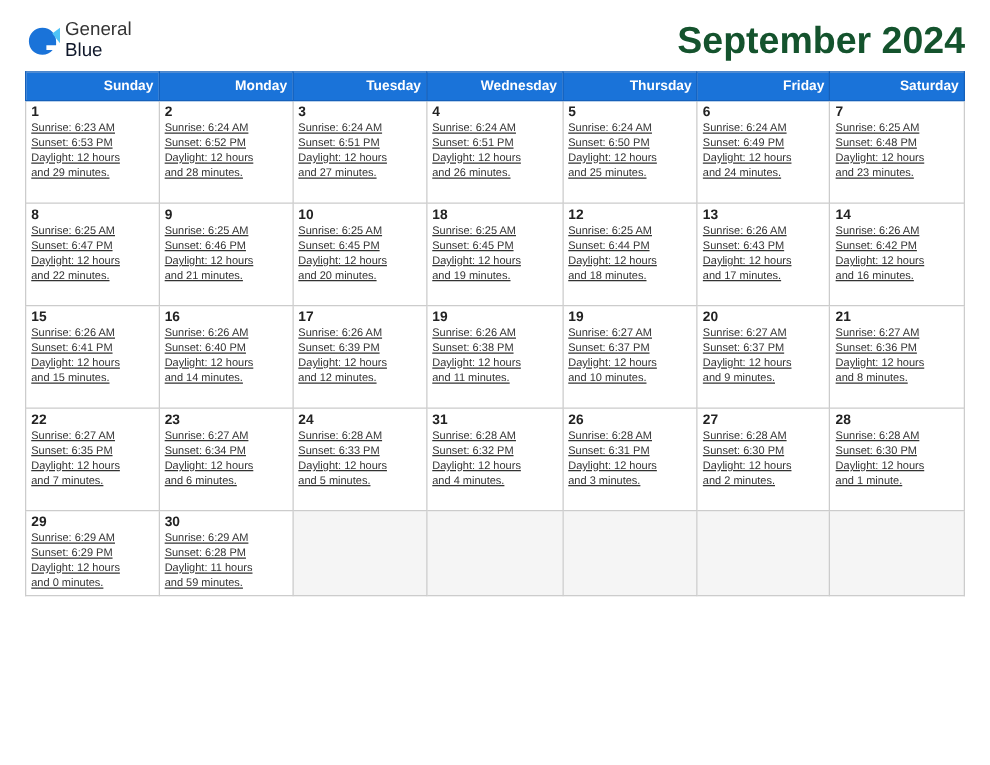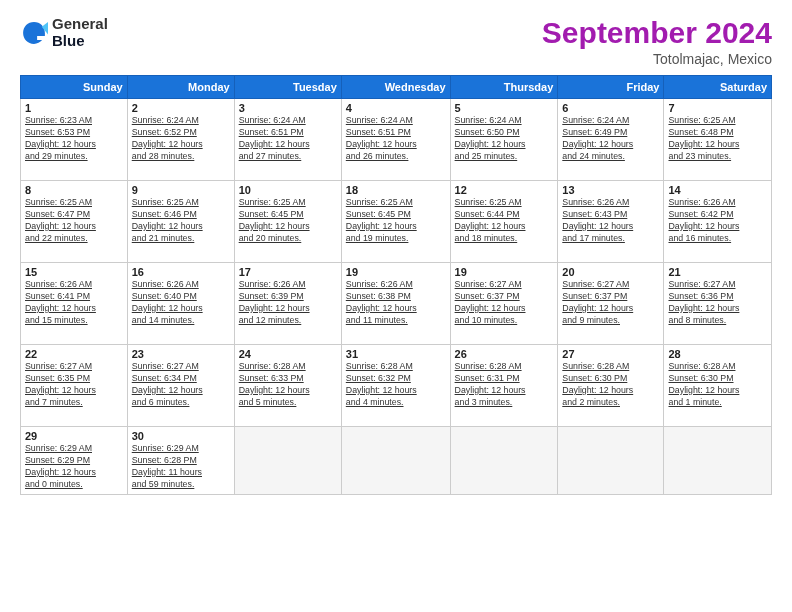--- a/index.html
+++ b/index.html
@@ -22,37 +22,37 @@
       align-items: flex-start;
       margin-bottom: 8px;
     }
     .logo {
       display: flex;
       align-items: center;
       gap: 4px;
     }
     .logo-text {
       font-size: 15px;
-      font-weight: bold;
+      font-weight: normal;
       color: #333;
       line-height: 1.1;
     }
     .logo-text .general { display: block; }
     .logo-text .blue { display: block; color: #0f172a; }
     .logo-icon {
       width: 28px;
       height: 28px;
     }
     .title-area {
       text-align: right;
     }
     .month-title {
       font-size: 30px;
       font-weight: bold;
-      color: #a21caf;
+      color: #14532d;
       line-height: 1.1;
     }
     .subtitle {
       font-size: 14px;
       color: #555;
       margin-top: 2px;
     }
     .calendar-table {
       width: 100%;
       border-collapse: collapse;
@@ -106,21 +106,20 @@
         <path d="M18 4 C10 4 4 10 4 18 C4 26 10 32 18 32 C22 32 26 30 28.5 27 L22 27 L22 22 L32 22 L32 18 C32 10 26 4 18 4Z" fill="#1a73d9"></path>
         <path d="M28 10 L36 4 L36 20 Z" fill="#4fc3f7"></path>
       </svg>
       <div class="logo-text">
         <span class="general">General</span>
         <span class="blue">Blue</span>
       </div>
     </div>
     <div class="title-area">
       <div class="month-title">September 2024</div>
-      <div class="subtitle">Totolmajac, Mexico</div>
     </div>
   </div>
 
   <table class="calendar-table">
     <thead>
       <tr>
       <th>Sunday</th>
           <th>Monday</th>
           <th>Tuesday</th>
           <th>Wednesday</th>

